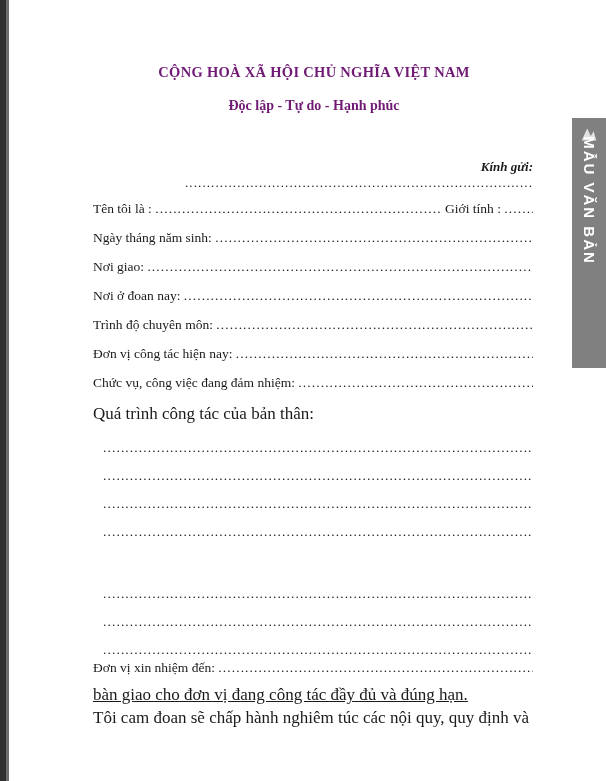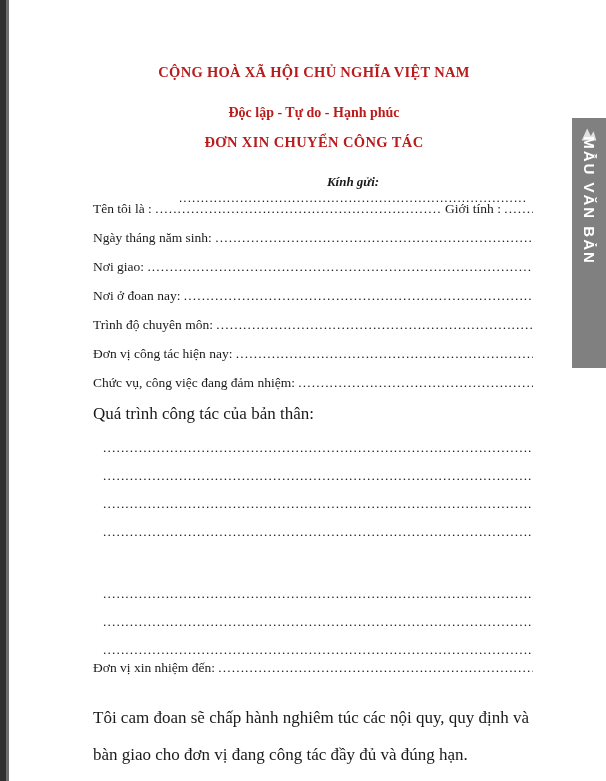--- a/index.html
+++ b/index.html
@@ -82,53 +82,53 @@
     left: 0;
     top: 0;
     width: 597px;
     height: 781px;
   }
 
   .heading {
     text-align: center;
     font-family: "Liberation Serif", serif;
     font-weight: bold;
-    color: #b91c1c;
+    color: #701a75;
   }
   .nation {
     position: absolute;
     left: 70px;
     top: 64px;
     width: 470px;
     font-size: 14.5px;
     letter-spacing: 0.3px;
   }
   .motto {
     position: absolute;
     left: 70px;
-    top: 105px;
+    top: 98px;
     width: 470px;
     font-size: 14px;
   }
   .title {
     position: absolute;
     left: 70px;
     top: 134px;
     width: 470px;
     font-size: 14.5px;
     letter-spacing: 0.4px;
   }
 
   .recipient {
     position: absolute;
     left: 84px;
-    top: 174px;
+    top: 159px;
     width: 440px;
     font-size: 13px;
-    text-align: center;
+    text-align: right;
     padding-left: 80px;
     box-sizing: border-box;
   }
   .recipient .lbl {
     font-style: italic;
     font-weight: bold;
   }
 
   .line {
     position: absolute;
@@ -162,21 +162,20 @@
 <body>
 
 <div class="left-edge-band"></div>
 <div class="left-edge-band-2"></div>
 
 <div class="sheet">
   <div class="content">
 
     <div class="heading nation">CỘNG HOÀ XÃ HỘI CHỦ NGHĨA VIỆT NAM</div>
     <div class="heading motto">Độc lập - Tự do - Hạnh phúc</div>
-    <div class="heading title">ĐƠN XIN CHUYỂN CÔNG TÁC</div>
 
     <div class="recipient">
       <span class="lbl">Kính gửi:</span>
       <span class="dots">................................................................................</span>
     </div>
 
     <div class="line" style="top:201px;">
       <span>Tên tôi là :</span>
       <span class="dots">................................................................</span>
       <span>Giới tính :</span>
@@ -224,21 +223,21 @@
     <div class="blank-line dots" style="top:586px;">................................................................................................................</div>
     <div class="blank-line dots" style="top:614px;">................................................................................................................</div>
     <div class="blank-line dots" style="top:642px;">................................................................................................................</div>
 
     <div class="line" style="top:660px;">
       <span>Đơn vị xin nhiệm đến:</span>
       <span class="dots">............................................................................................................</span>
     </div>
 
     <div class="para" style="top:688px;margin-top:20px;">Tôi cam đoan sẽ chấp hành nghiêm túc các nội quy, quy định và</div>
-    <div class="para" style="top:745px;">bàn giao cho đơn vị đang công tác đầy đủ và đúng hạn.</div>
+    <div class="para" style="top:685px;text-decoration:underline;">bàn giao cho đơn vị đang công tác đầy đủ và đúng hạn.</div>
 
   </div>
 
   <div class="watermark">
     <svg class="wm-logo" viewBox="0 0 24 24">
       <path d="M4 18 L10 5 L14 13 L17 8 L20 18 Z" fill="#ffffff" opacity="0.9"></path>
     </svg>
     <div class="wm-text">MẪU VĂN BẢN</div>
   </div>
 </div>

